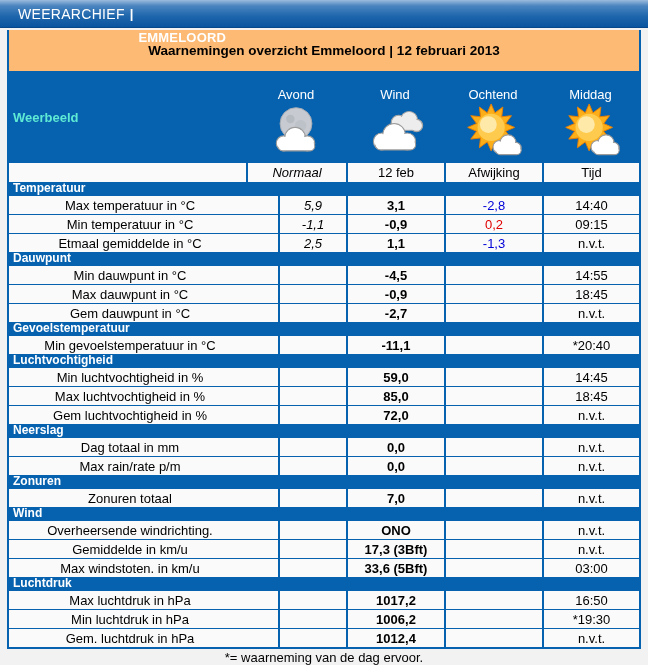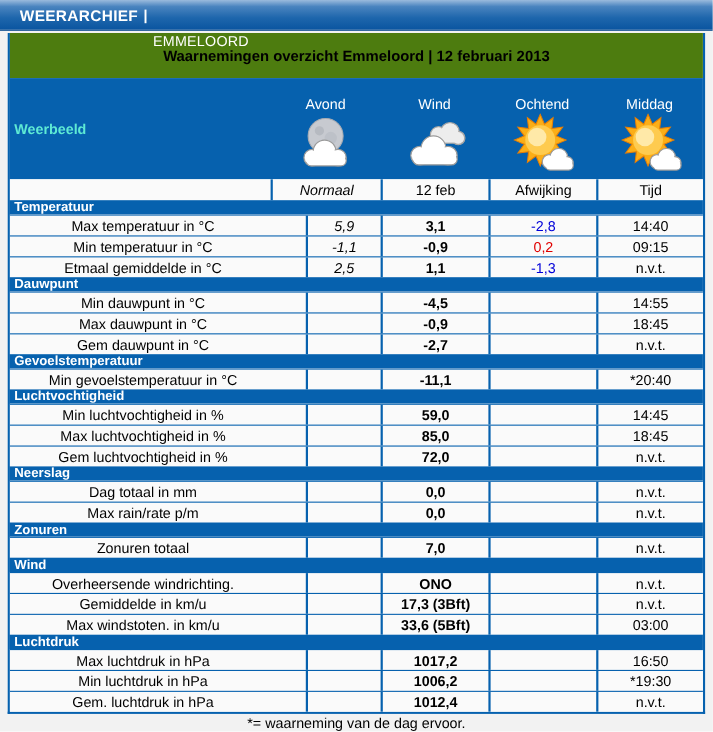--- a/index.html
+++ b/index.html
@@ -17,35 +17,35 @@
   }
   
   .topbar{
     height:28px;
     background:linear-gradient(180deg,#9BBBDD 0%,#4A84BF 22%,#1E66AC 60%,#0A55A0 100%);
     display:flex;align-items:center;
     padding-left:18px;
     color:#fff;
     border-bottom:1px solid #05478A;
   }
-  .brand{font-weight:bold;font-size:14px;letter-spacing:.3px;}
+  .brand{font-weight:normal;font-size:14px;letter-spacing:.3px;}
   .brand-sep{font-weight:bold;font-size:13px;margin:0 5px;}
-  .brand-loc{font-weight:normal;font-size:13px;letter-spacing:.2px;margin-top:48px;}
+  .brand-loc{font-weight:bold;font-size:13px;letter-spacing:.2px;margin-top:48px;}
 
   
   .table-outer{
     margin:2px 7px 0 7px;
     border-left:2px solid var(--blue);
     border-right:2px solid var(--blue);
     border-bottom:2px solid var(--blue);
     background:#fff;
   }
   .title-band{
     height:41px;
-    background:#4d7c0f;
+    background:#fdba74;
     display:flex;align-items:center;justify-content:center;
     font-weight:bold;font-size:13.5px;
   }
   .grid5{
     display:grid;
     grid-template-columns:237px 100px 98px 98px 1fr;
   }
   
   .wb-band{
     background:var(--blue);

